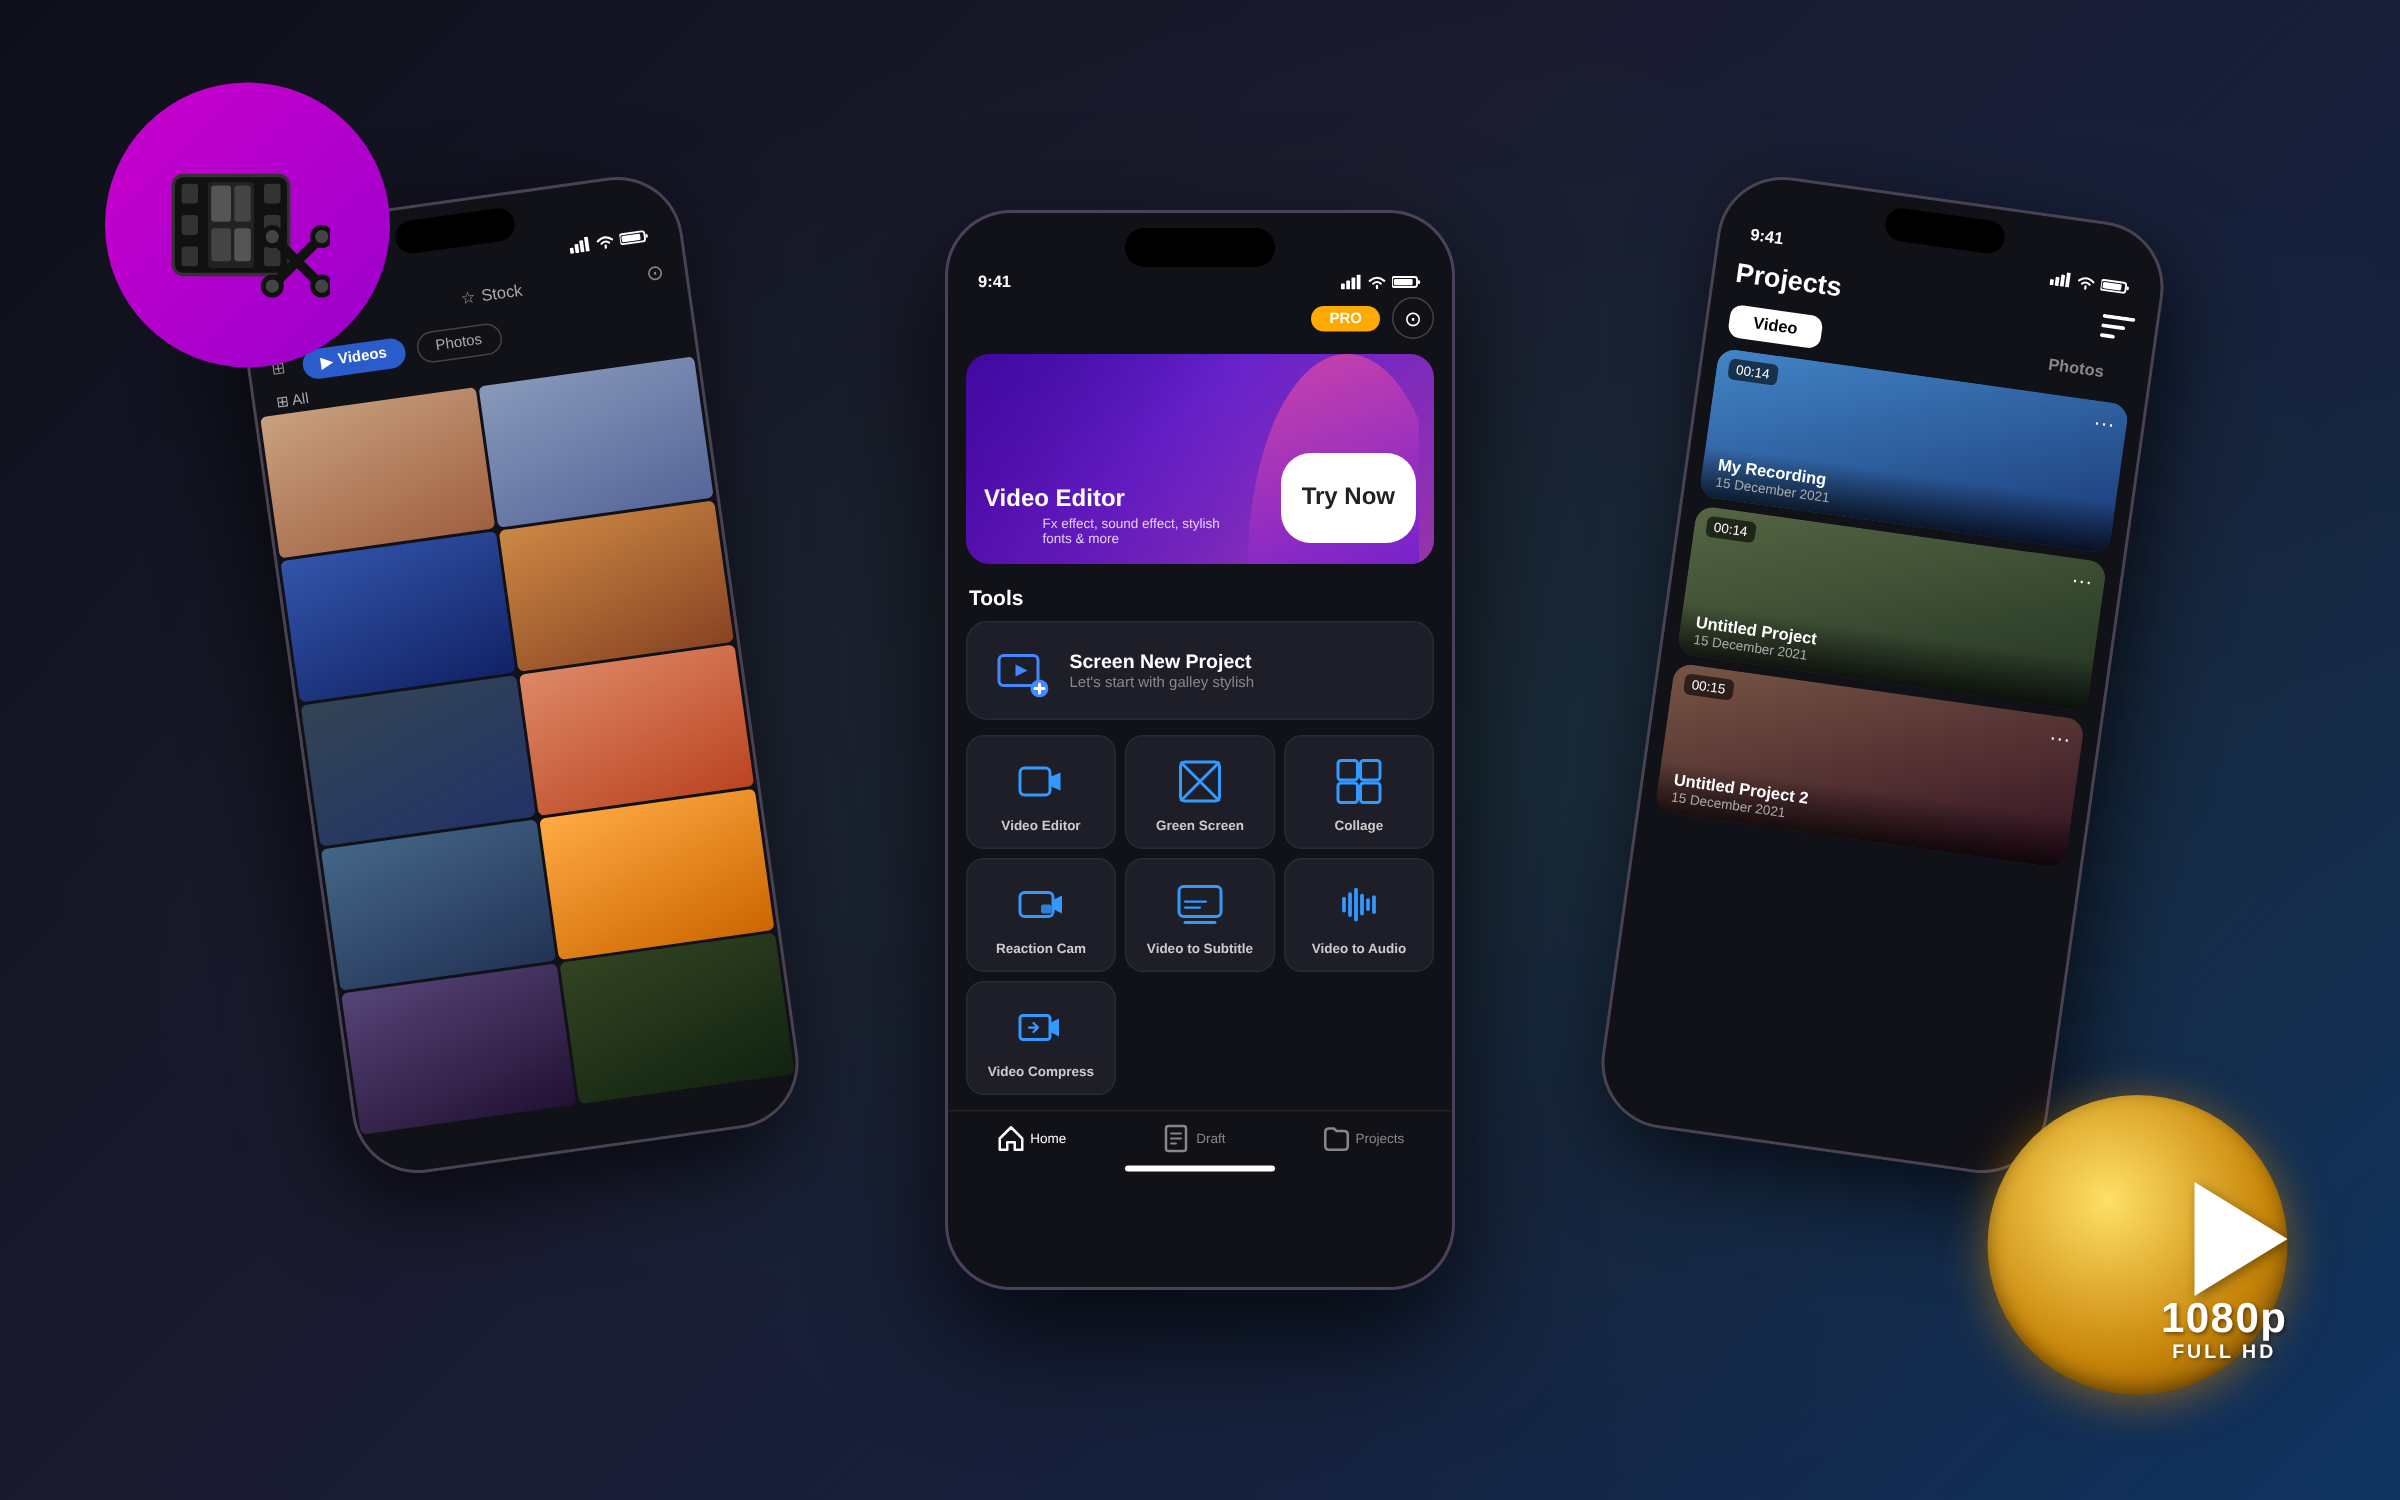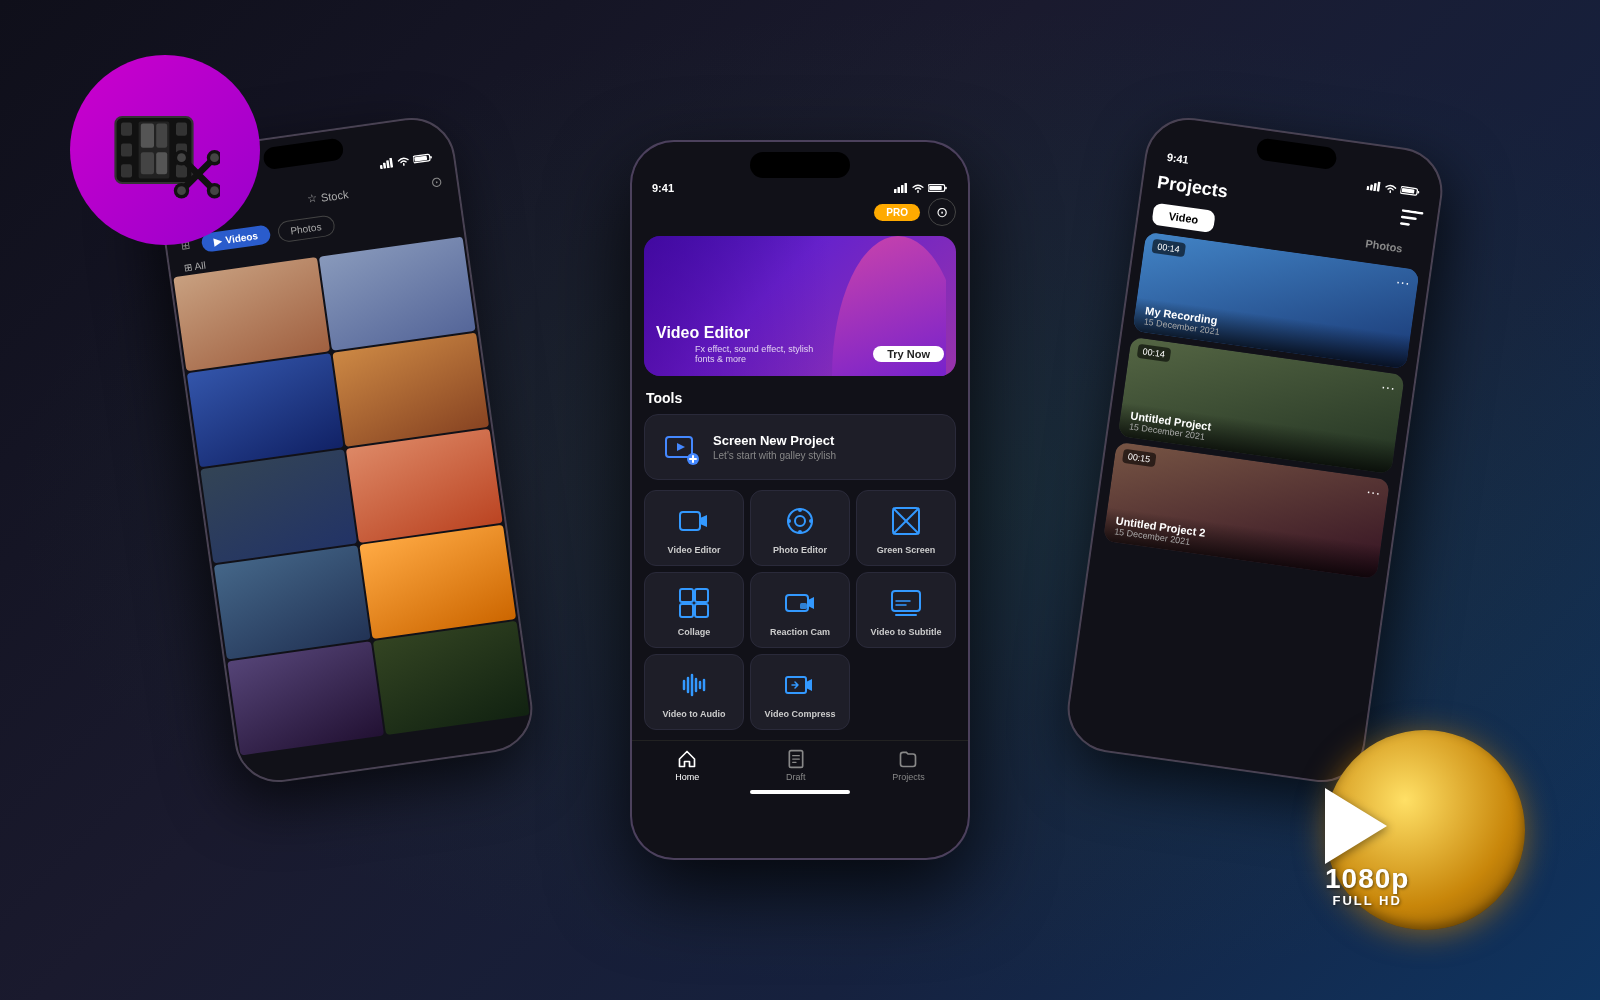--- a/index.html
+++ b/index.html
@@ -67,21 +67,21 @@
       justify-content: center;
     }
     .play-circle {
       width: 200px;
       height: 200px;
       border-radius: 50%;
       background: radial-gradient(circle at 40% 35%, #ffe066, #c8860a 60%, #7a4a00 100%);
       box-shadow: 0 4px 30px rgba(200,130,10,0.6), inset 0 -4px 12px rgba(0,0,0,0.4);
       display: flex;
       flex-direction: column;
-      align-items: flex-start;
+      align-items: flex-end;
       justify-content: center;
       position: relative;
     }
     .play-triangle {
       width: 0;
       height: 0;
       border-top: 38px solid transparent;
       border-bottom: 38px solid transparent;
       border-left: 62px solid white;
       margin-bottom: 8px;
@@ -309,22 +309,22 @@
     .hero-text h2 { font-size: 16px; font-weight: 700; }
     .hero-text p { font-size: 9px; color: rgba(255,255,255,0.8); margin-top: 2px; max-width: 140px; margin-left: 39px; }
     .hero-btn {
       position: absolute;
       right: 12px;
       bottom: 14px;
       z-index: 3;
       background: white;
       color: #222;
       border-radius: 20px;
-      padding: 2px 14px;
-      font-size: 11px;
+      padding: 21px 14px;
+      font-size: 16px;
       font-weight: 700;
     }
 
     .tools-label {
       color: white;
       font-size: 14px;
       font-weight: 700;
       padding: 8px 14px 4px;
     }
 
@@ -380,21 +380,21 @@
     
     .bottom-nav {
       display: flex;
       justify-content: space-around;
       padding: 8px 0 4px;
       border-top: 1px solid #222;
       margin-top: 4px;
     }
     .nav-item {
       display: flex;
-      flex-direction: column;
+      flex-direction: row;
       align-items: center;
       gap: 3px;
       color: #888;
       font-size: 9px;
     }
     .nav-item.active { color: white; }
     .nav-item svg { width: 20px; height: 20px; }
     .home-indicator {
       width: 100px;
       height: 4px;
@@ -638,31 +638,20 @@
       <div class="tool-grid">
 
         <div class="tool-cell">
           <svg class="tool-icon" viewBox="0 0 32 32" fill="none">
             <rect x="2" y="7" width="20" height="18" rx="3" stroke="#3399ff" stroke-width="2"></rect>
             <path d="M22 13 L29 10 L29 22 L22 19 Z" fill="#3399ff"></path>
           </svg>
           <span class="tool-label">Video Editor</span>
         </div>
 
-        <div class="tool-cell">
-          <svg class="tool-icon" viewBox="0 0 32 32" fill="none">
-            <circle cx="16" cy="16" r="12" stroke="#3399ff" stroke-width="2"></circle>
-            <circle cx="16" cy="16" r="5" stroke="#3399ff" stroke-width="2"></circle>
-            <circle cx="16" cy="5" r="2" fill="#3399ff"></circle>
-            <circle cx="16" cy="27" r="2" fill="#3399ff"></circle>
-            <circle cx="5" cy="16" r="2" fill="#3399ff"></circle>
-            <circle cx="27" cy="16" r="2" fill="#3399ff"></circle>
-          </svg>
-          <span class="tool-label">Photo Editor</span>
-        </div>
 
         <div class="tool-cell">
           <svg class="tool-icon" viewBox="0 0 32 32" fill="none">
             <rect x="3" y="3" width="26" height="26" rx="3" stroke="#3399ff" stroke-width="2"></rect>
             <line x1="3" y1="3" x2="29" y2="29" stroke="#3399ff" stroke-width="2"></line>
             <line x1="29" y1="3" x2="3" y2="29" stroke="#3399ff" stroke-width="2"></line>
           </svg>
           <span class="tool-label">Green Screen</span>
         </div>
 

